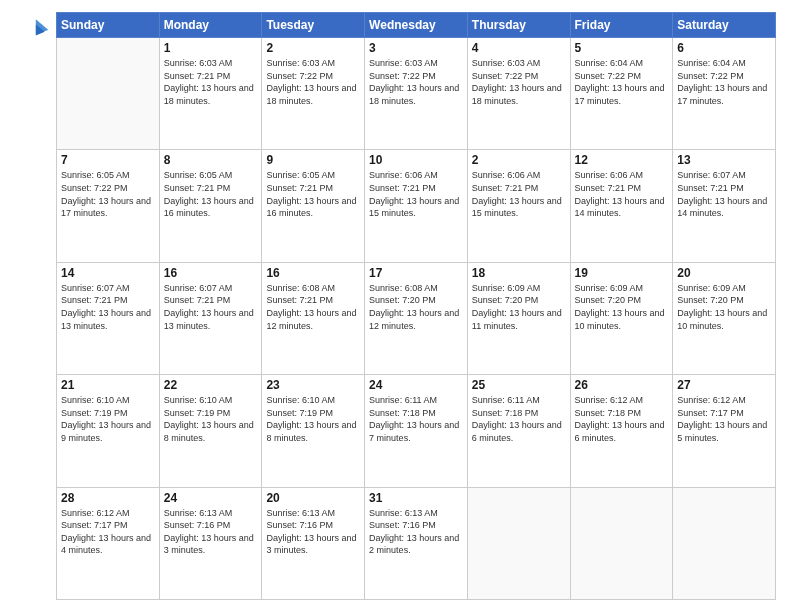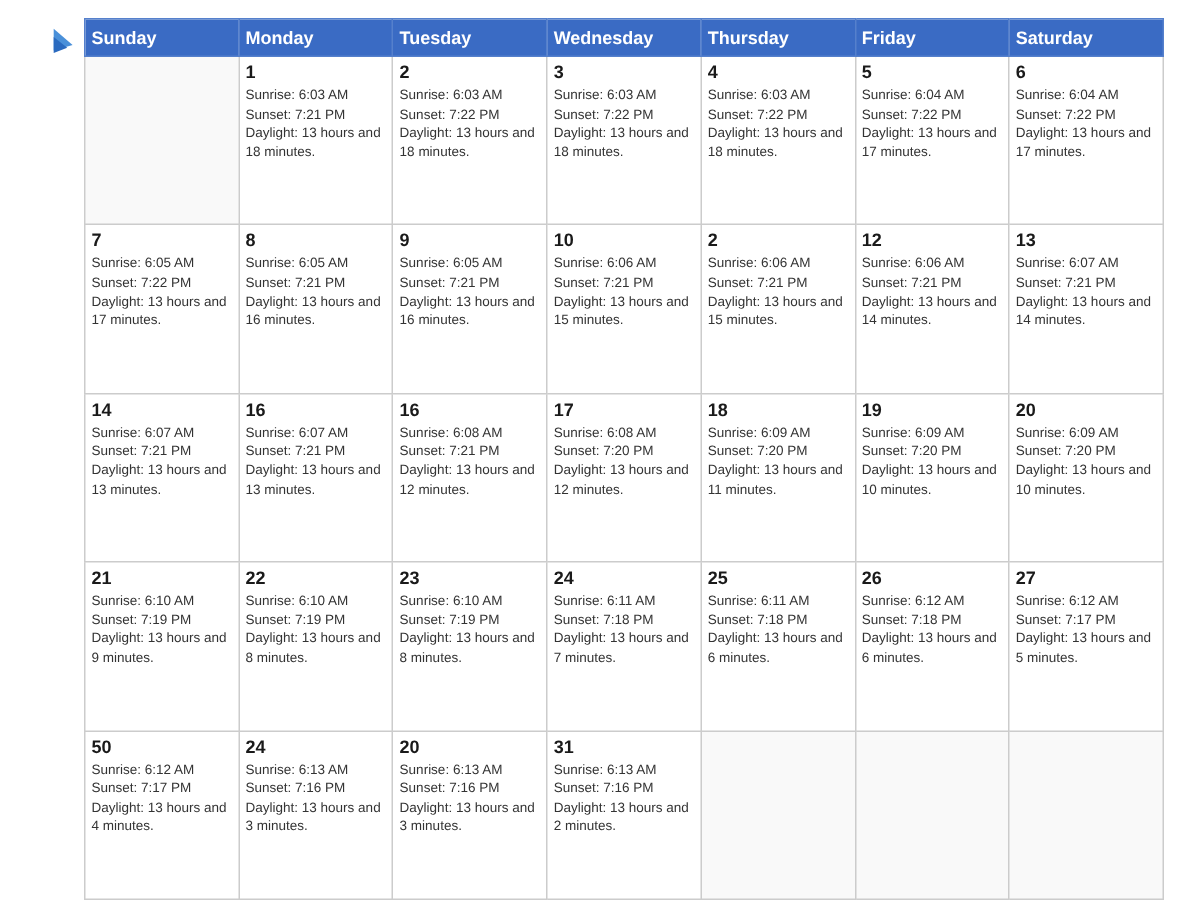--- a/index.html
+++ b/index.html
@@ -246,21 +246,21 @@
             <span class="day-number">26</span>
             <div class="cell-text">Sunrise: 6:12 AM<br>Sunset: 7:18 PM<br>Daylight: 13 hours and 6 minutes.</div>
           </td>
           <td>
             <span class="day-number">27</span>
             <div class="cell-text">Sunrise: 6:12 AM<br>Sunset: 7:17 PM<br>Daylight: 13 hours and 5 minutes.</div>
           </td>
         </tr>
         <tr>
           <td>
-            <span class="day-number">50</span>
+            <span class="day-number">28</span>
             <div class="cell-text">Sunrise: 6:12 AM<br>Sunset: 7:17 PM<br>Daylight: 13 hours and 4 minutes.</div>
           </td>
           <td>
             <span class="day-number">24</span>
             <div class="cell-text">Sunrise: 6:13 AM<br>Sunset: 7:16 PM<br>Daylight: 13 hours and 3 minutes.</div>
           </td>
           <td>
             <span class="day-number">20</span>
             <div class="cell-text">Sunrise: 6:13 AM<br>Sunset: 7:16 PM<br>Daylight: 13 hours and 3 minutes.</div>
           </td>

